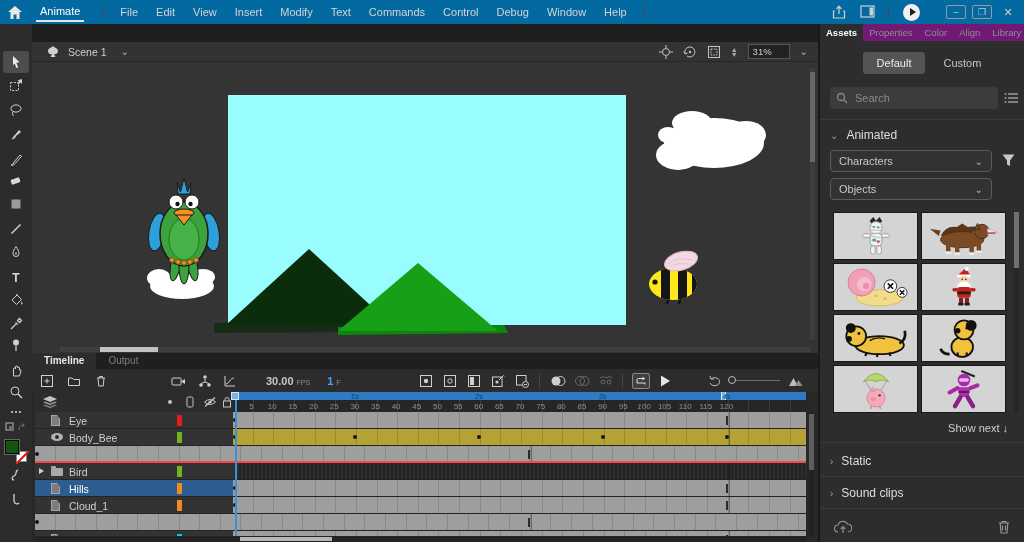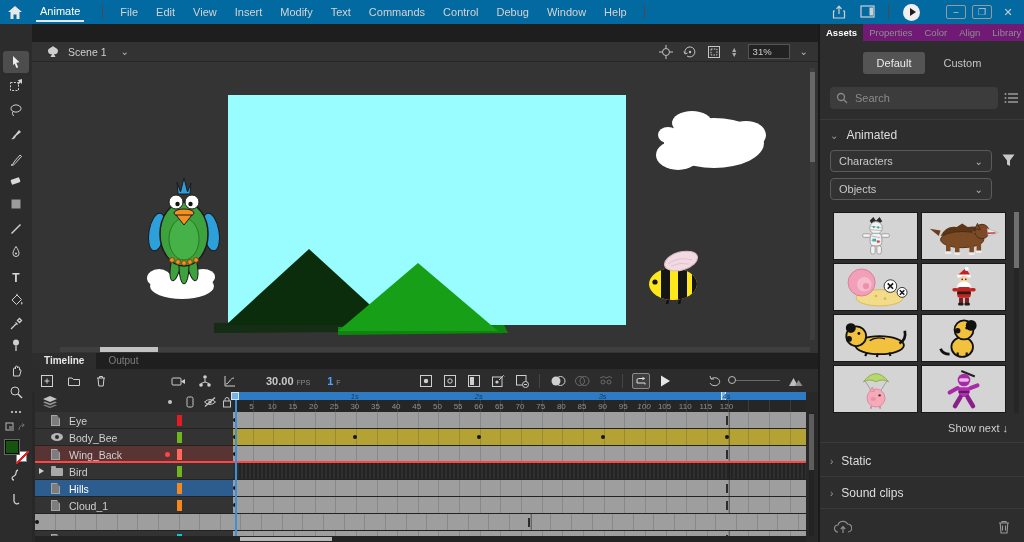--- a/index.html
+++ b/index.html
@@ -637,27 +637,20 @@
     <div class="tl-frames yellow">
       <div class="after-div"></div>
     <span class="kf" style="left: 0.0649999px;"></span>
             <span class="kf" style="left: 119.835px;"></span>
             <span class="kf" style="left: 243.735px;"></span>
             <span class="kf" style="left: 367.635px;"></span>
             <span class="kf" style="left: 491.535px;"></span>
           </div>
   </div>
         <div class="tl-row editing">
-    <div class="tl-name">
-
-      <span class="licon layer"></span>
-      <span class="lname">Wing_Back</span>
-      <span class="mdot show"></span>
-      <span class="swatch" style="background: rgb(255, 106, 90);"></span>
-    </div>
     <div class="tl-frames gray">
       <div class="after-div"></div>
     <span class="kf" style="left: 0.0649999px;"></span>
             <span class="endm" style="left: 492.535px;"></span>
           </div>
   </div>
         <div class="tl-row normal">
     <div class="tl-name">
       <span class="expand show"></span>
       <span class="licon folder"></span>

